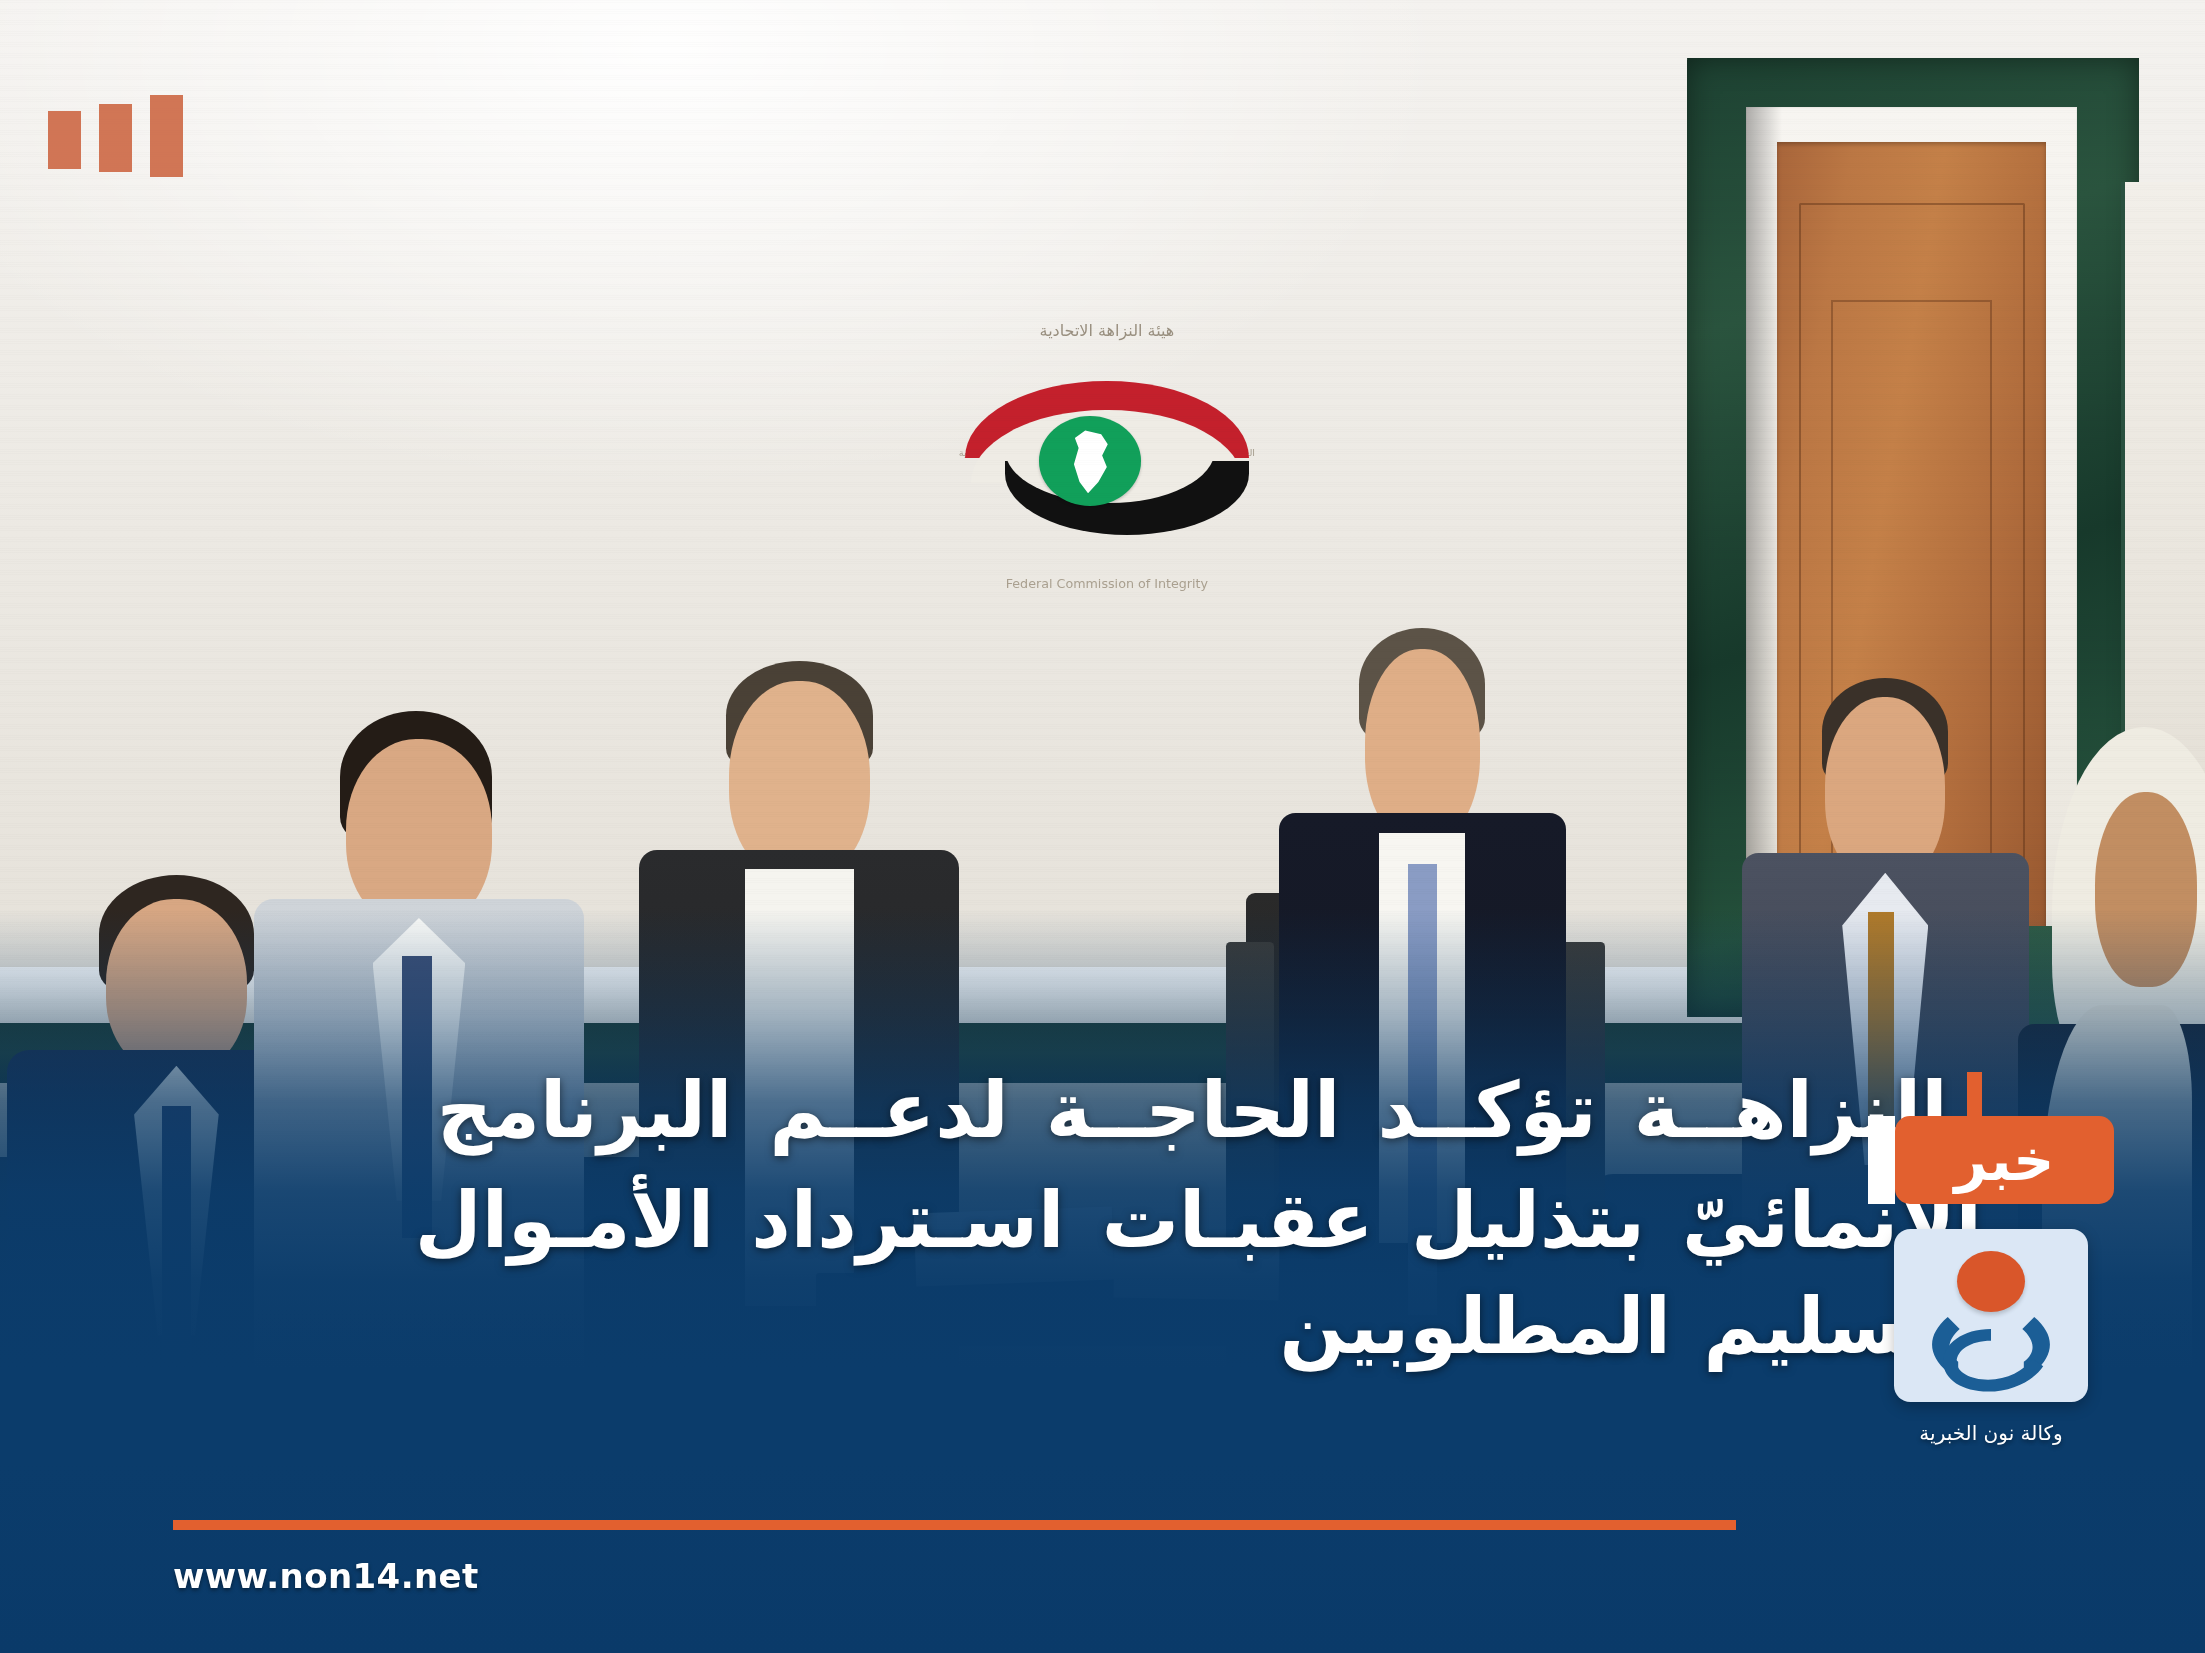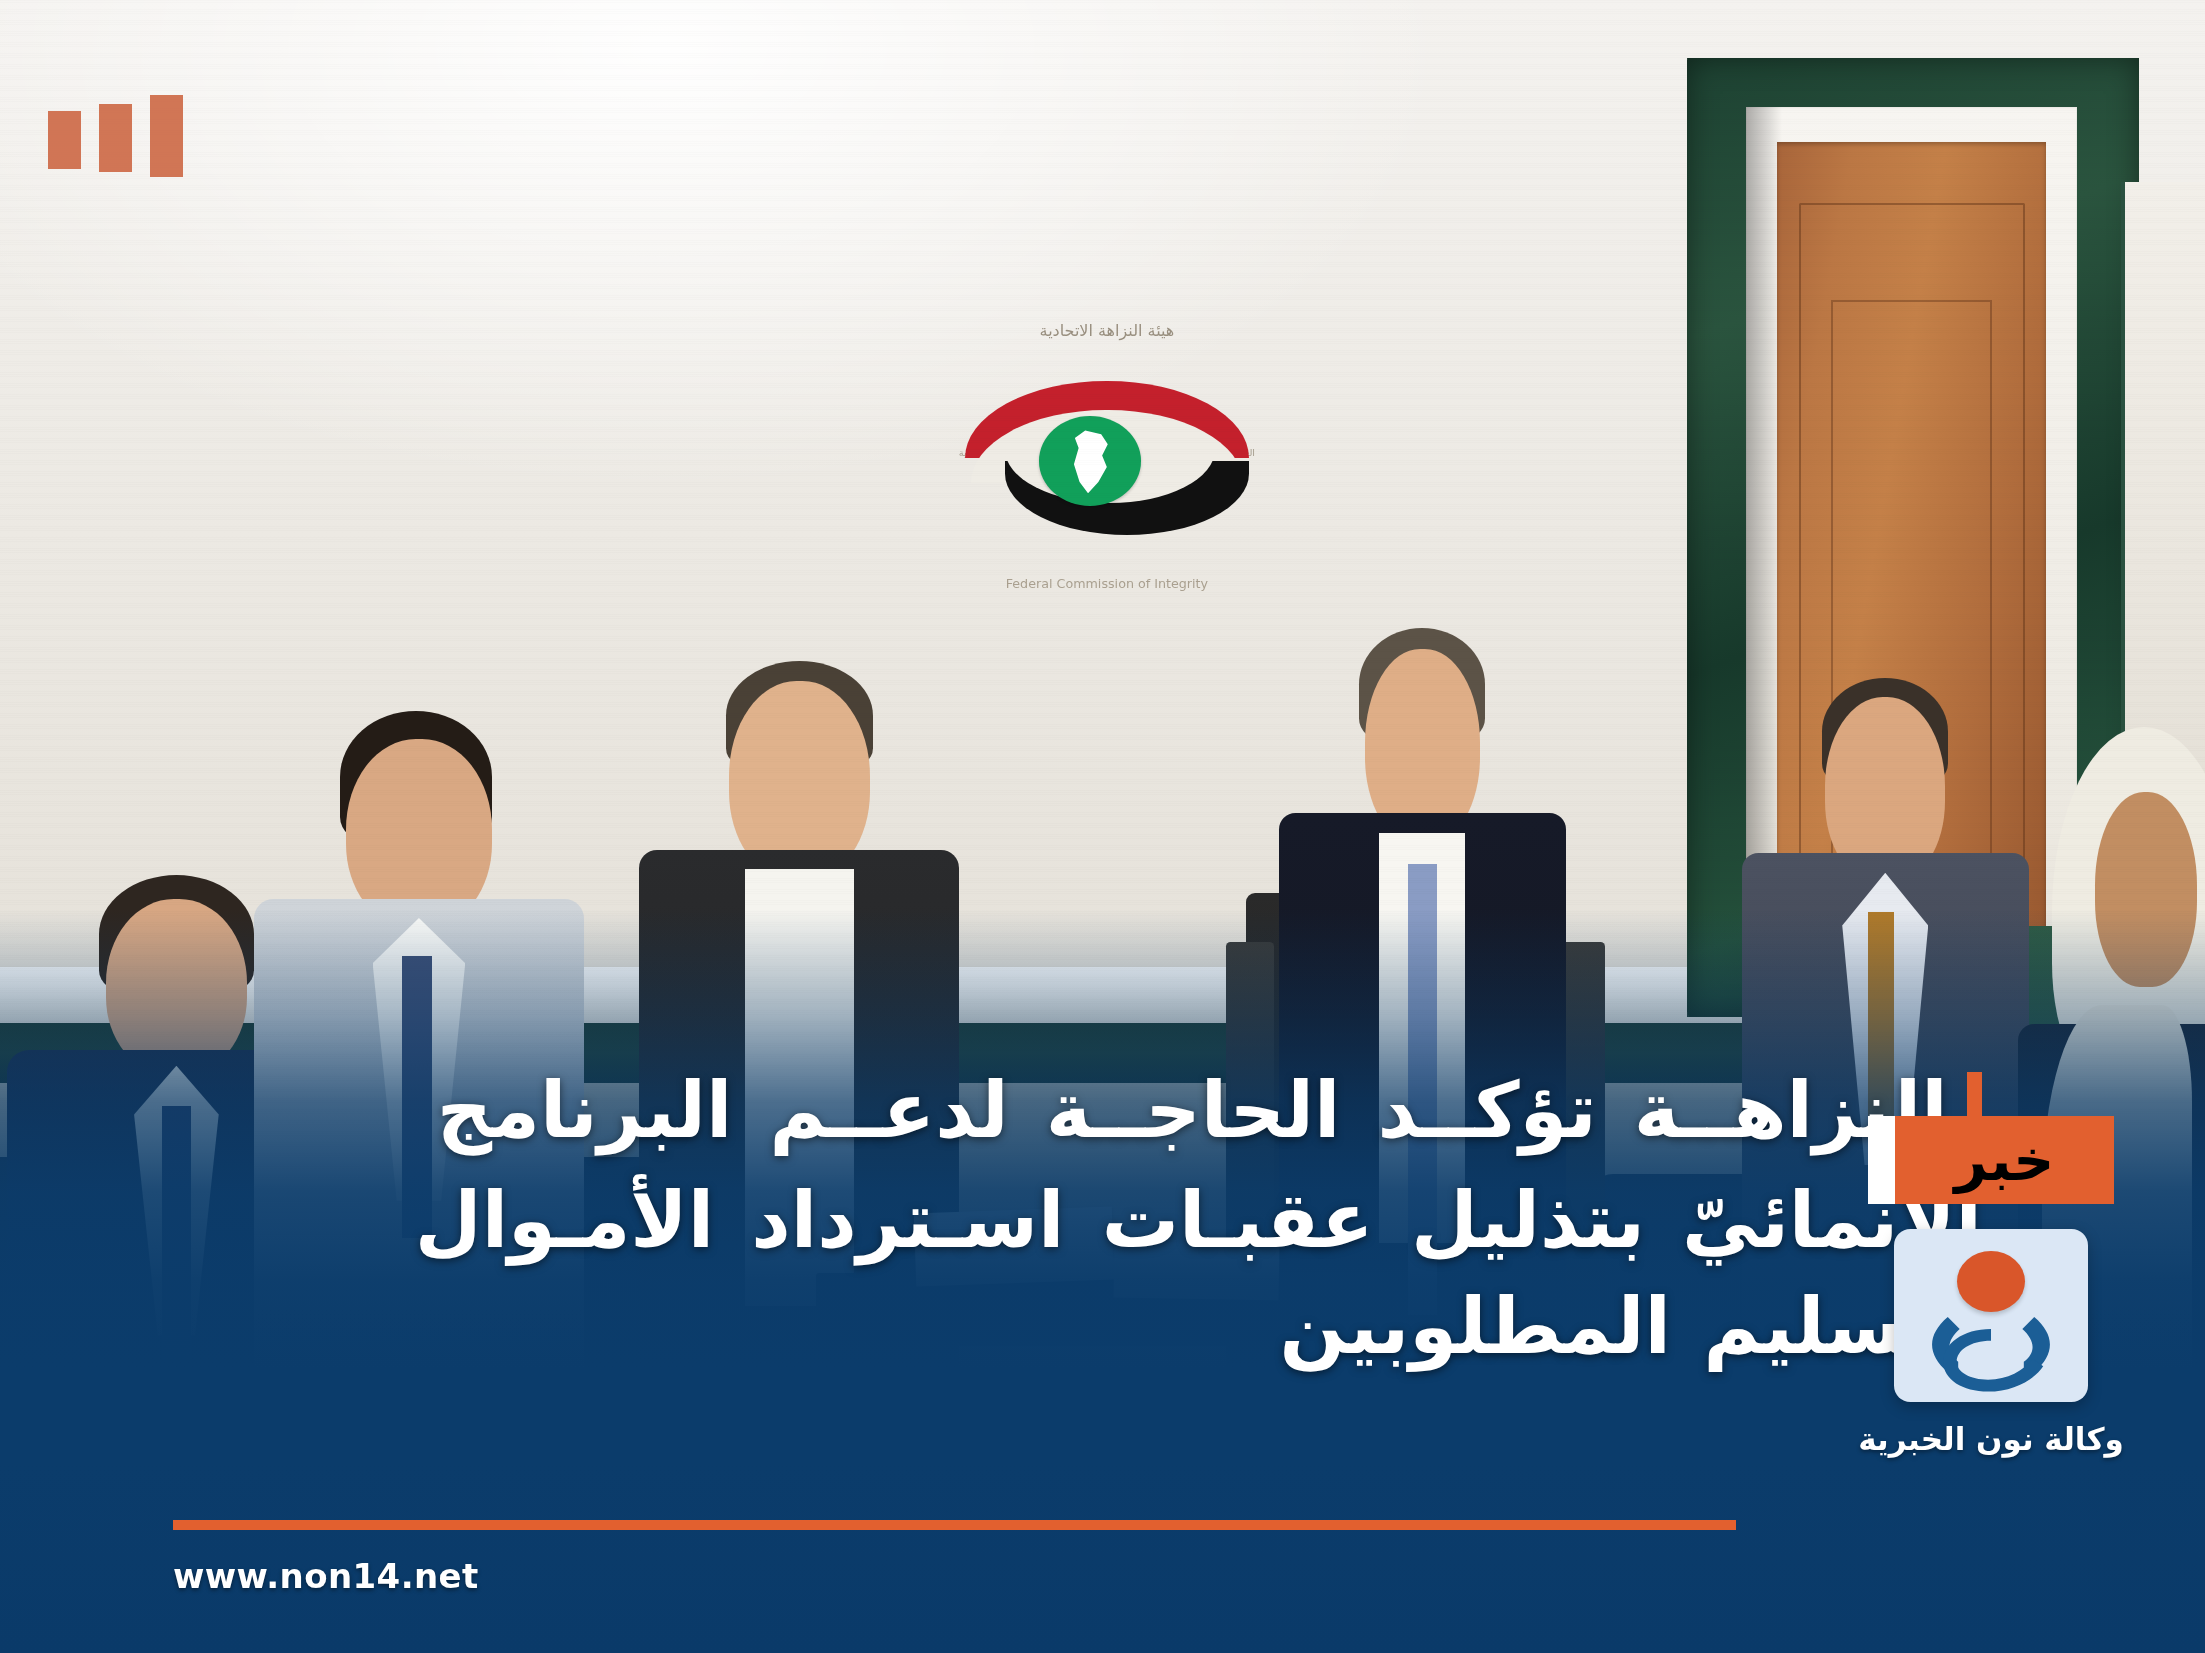--- a/index.html
+++ b/index.html
@@ -303,41 +303,42 @@
     width:298px; z-index:12;
     display:flex; flex-direction:column; align-items:center;
   }
   .khabar-wrap {
     display:flex; align-items:stretch; width:246px; height:88px;
     margin-bottom:25px;
   }
   .khabar {
     flex:1 1 auto; background:#e2602f;
     display:flex; align-items:center; justify-content:center;
-    color:#000000; font-weight:bold; font-size:57px; line-height:1;
+    color:#ffffff; font-weight:bold; font-size:57px; line-height:1;
+    border-radius:15px;
   }
   .khabar-tab { flex:0 0 27px; background:#ffffff; }
 
   .logo-box {
     width:194px; height:173px;
     background:#dbe7f5; border-radius:16.4px;
     position:relative;
     box-shadow:0 4.5px 13.4px rgba(0,0,0,.25);
     margin-bottom:19.4px;
   }
   .logo-dot {
     position:absolute; left:50%; transform:translateX(-50%);
     top:22px; width:68px; height:61px; border-radius:50%;
     background:#d9562a;
     box-shadow:0 3px 4.5px rgba(0,0,0,.18);
   }
   .logo-svg { position:absolute; left:0; top:0; width:100%; height:100%; }
 
   .brand-name {
-    font-weight:bold; font-size:31px; color:#ffffff;
+    font-weight:normal; font-size:20px; color:#ffffff;
     letter-spacing:0.7px; white-space:nowrap;
     text-shadow:0 1.5px 4.5px rgba(0,0,0,.4);
   }
   .grain {
     position:absolute; inset:0; pointer-events:none;
     background:
       repeating-linear-gradient(0deg,rgba(0,0,0,.025) 0 0.7px,transparent 0.7px 2.2px);
     mix-blend-mode:multiply; opacity:.5;
   }
 </style>

